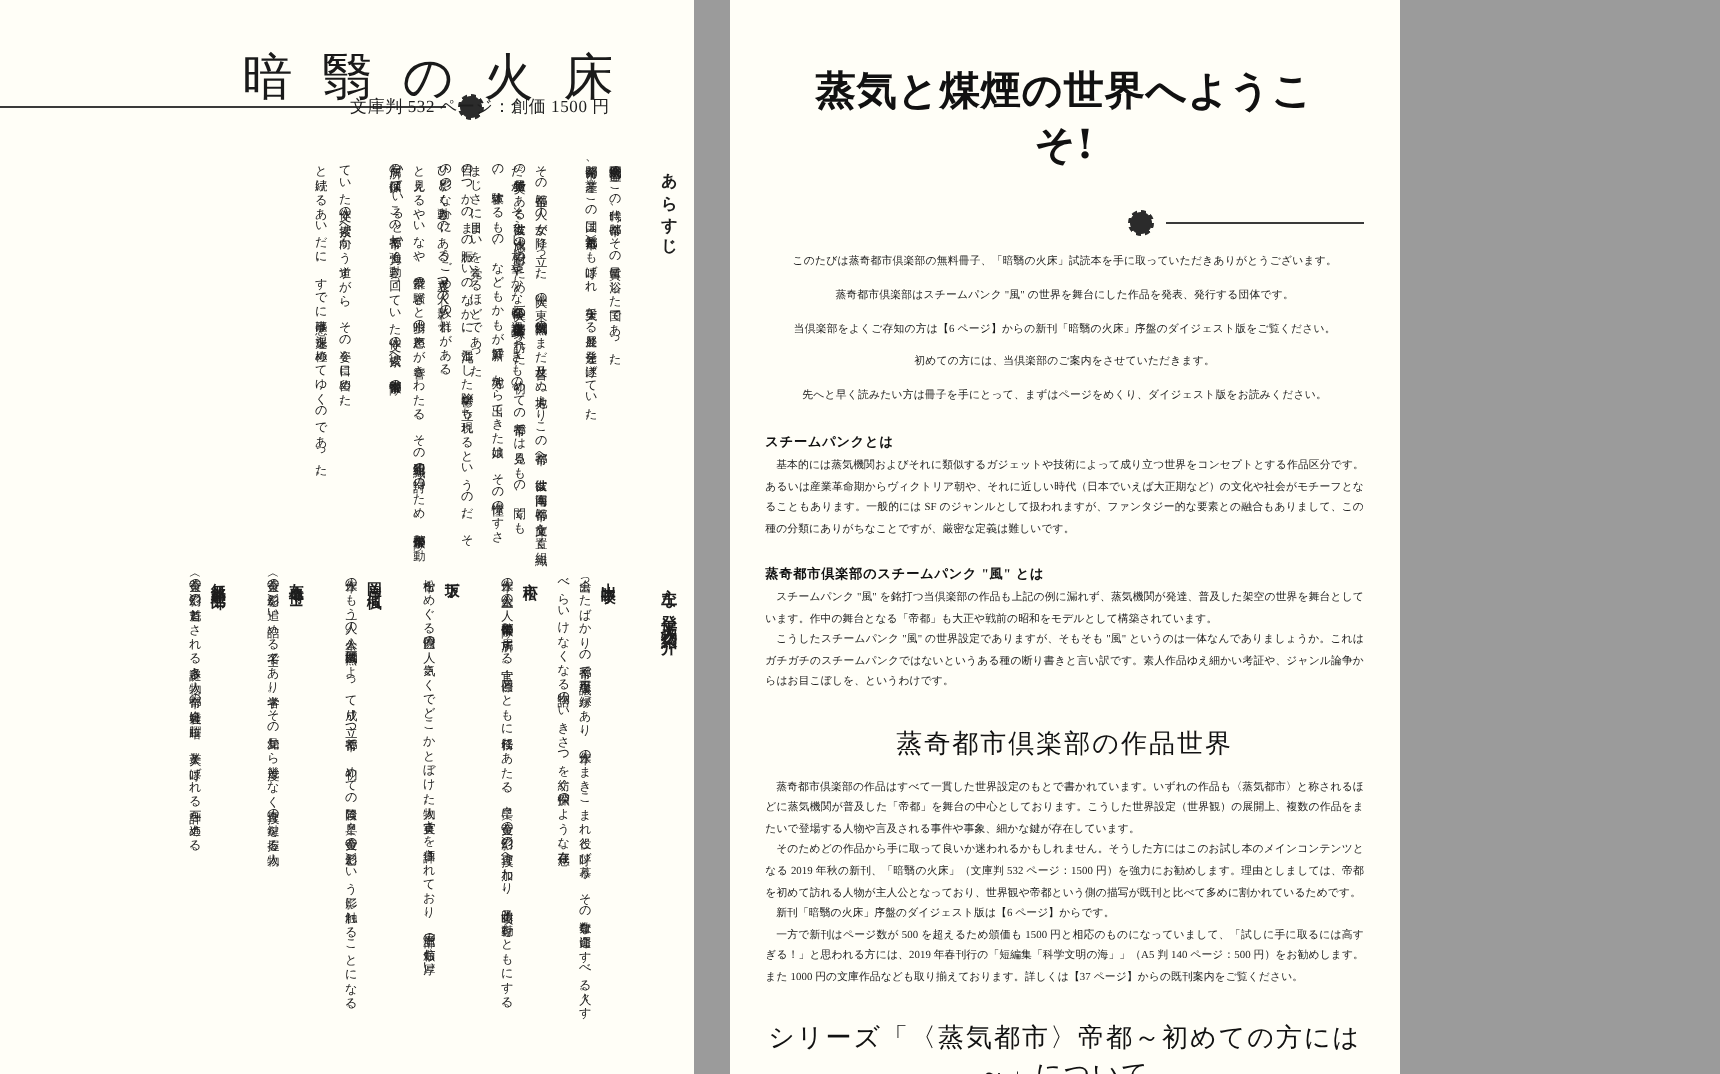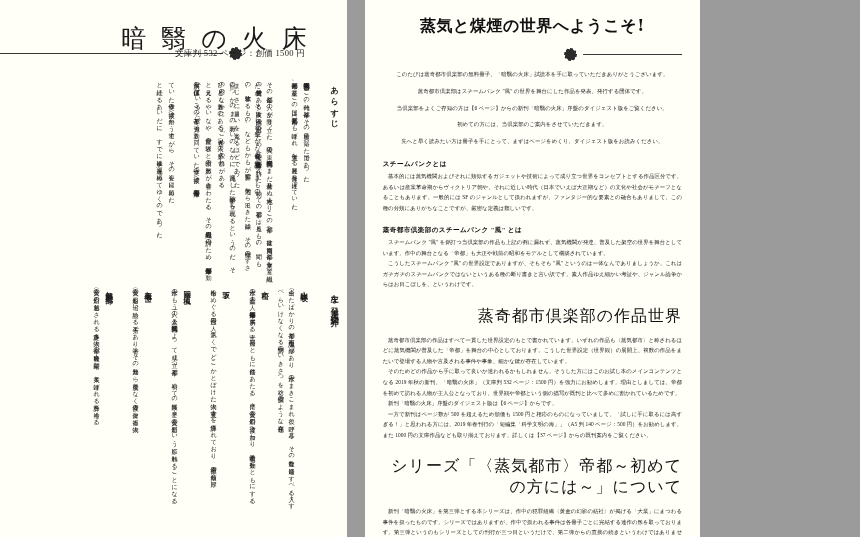--- a/index.html
+++ b/index.html
@@ -101,42 +101,42 @@
     font-size:8px;letter-spacing:2.4px;width:17px;flex:0 0 17px;font-weight:600;
   }
   .vcol.name{
     font-size:7.4px;letter-spacing:1.4px;font-weight:600;
     width:14px;flex:0 0 14px;padding-top:0;
   }
 
   
   .rp{padding:0 18px;box-sizing:border-box;position:relative;height:537px;}
   .rp-title{
-    text-align:center;font-size:16px;color:#111;
-    margin:0;padding-top:16px;letter-spacing:.5px;
+    text-align:center;font-size:20px;color:#111;
+    margin:16px;padding-top:16px;letter-spacing:.5px;
     font-family:"DejaVu Serif","Liberation Serif",serif;
   }
   .rp-rule-wrap{
     display:flex;align-items:center;height:18px;margin-top:8px;width:100%;
   }
   .rp-rule{height:1px;background:#3a3a3a;flex:1 1 auto;}
   .rp-rule.left{flex:0 0 175px;background:transparent;}
   .intro{
     text-align:center;font-size:5.4px;line-height:2.0;
     color:#1b1b1b;margin:6px 0 0 0;letter-spacing:.1px;
   }
   h3.sec{
     font-size:6.6px;margin:13px 0 2px 0;color:#111;letter-spacing:.4px;font-weight:700;
   }
   p.body{
     font-size:5.4px;line-height:1.95;margin:0;color:#1b1b1b;
     text-align:justify;text-indent:5.4px;letter-spacing:.05px;
   }
   h2.sec-c{
-    text-align:right;font-size:16px;margin:16px 0 8px 0;color:#111;
+    text-align:center;font-size:13px;margin:16px 0 8px 0;color:#111;
     letter-spacing:1px;font-weight:400;
     font-family:Liberation Sans, sans-serif;
   }
   .closing{
     font-size:5.4px;line-height:1.95;margin-top:14px;color:#1b1b1b;
   }
   .blk{margin-top:7px;}
 </style>
 </head>
 <body>

